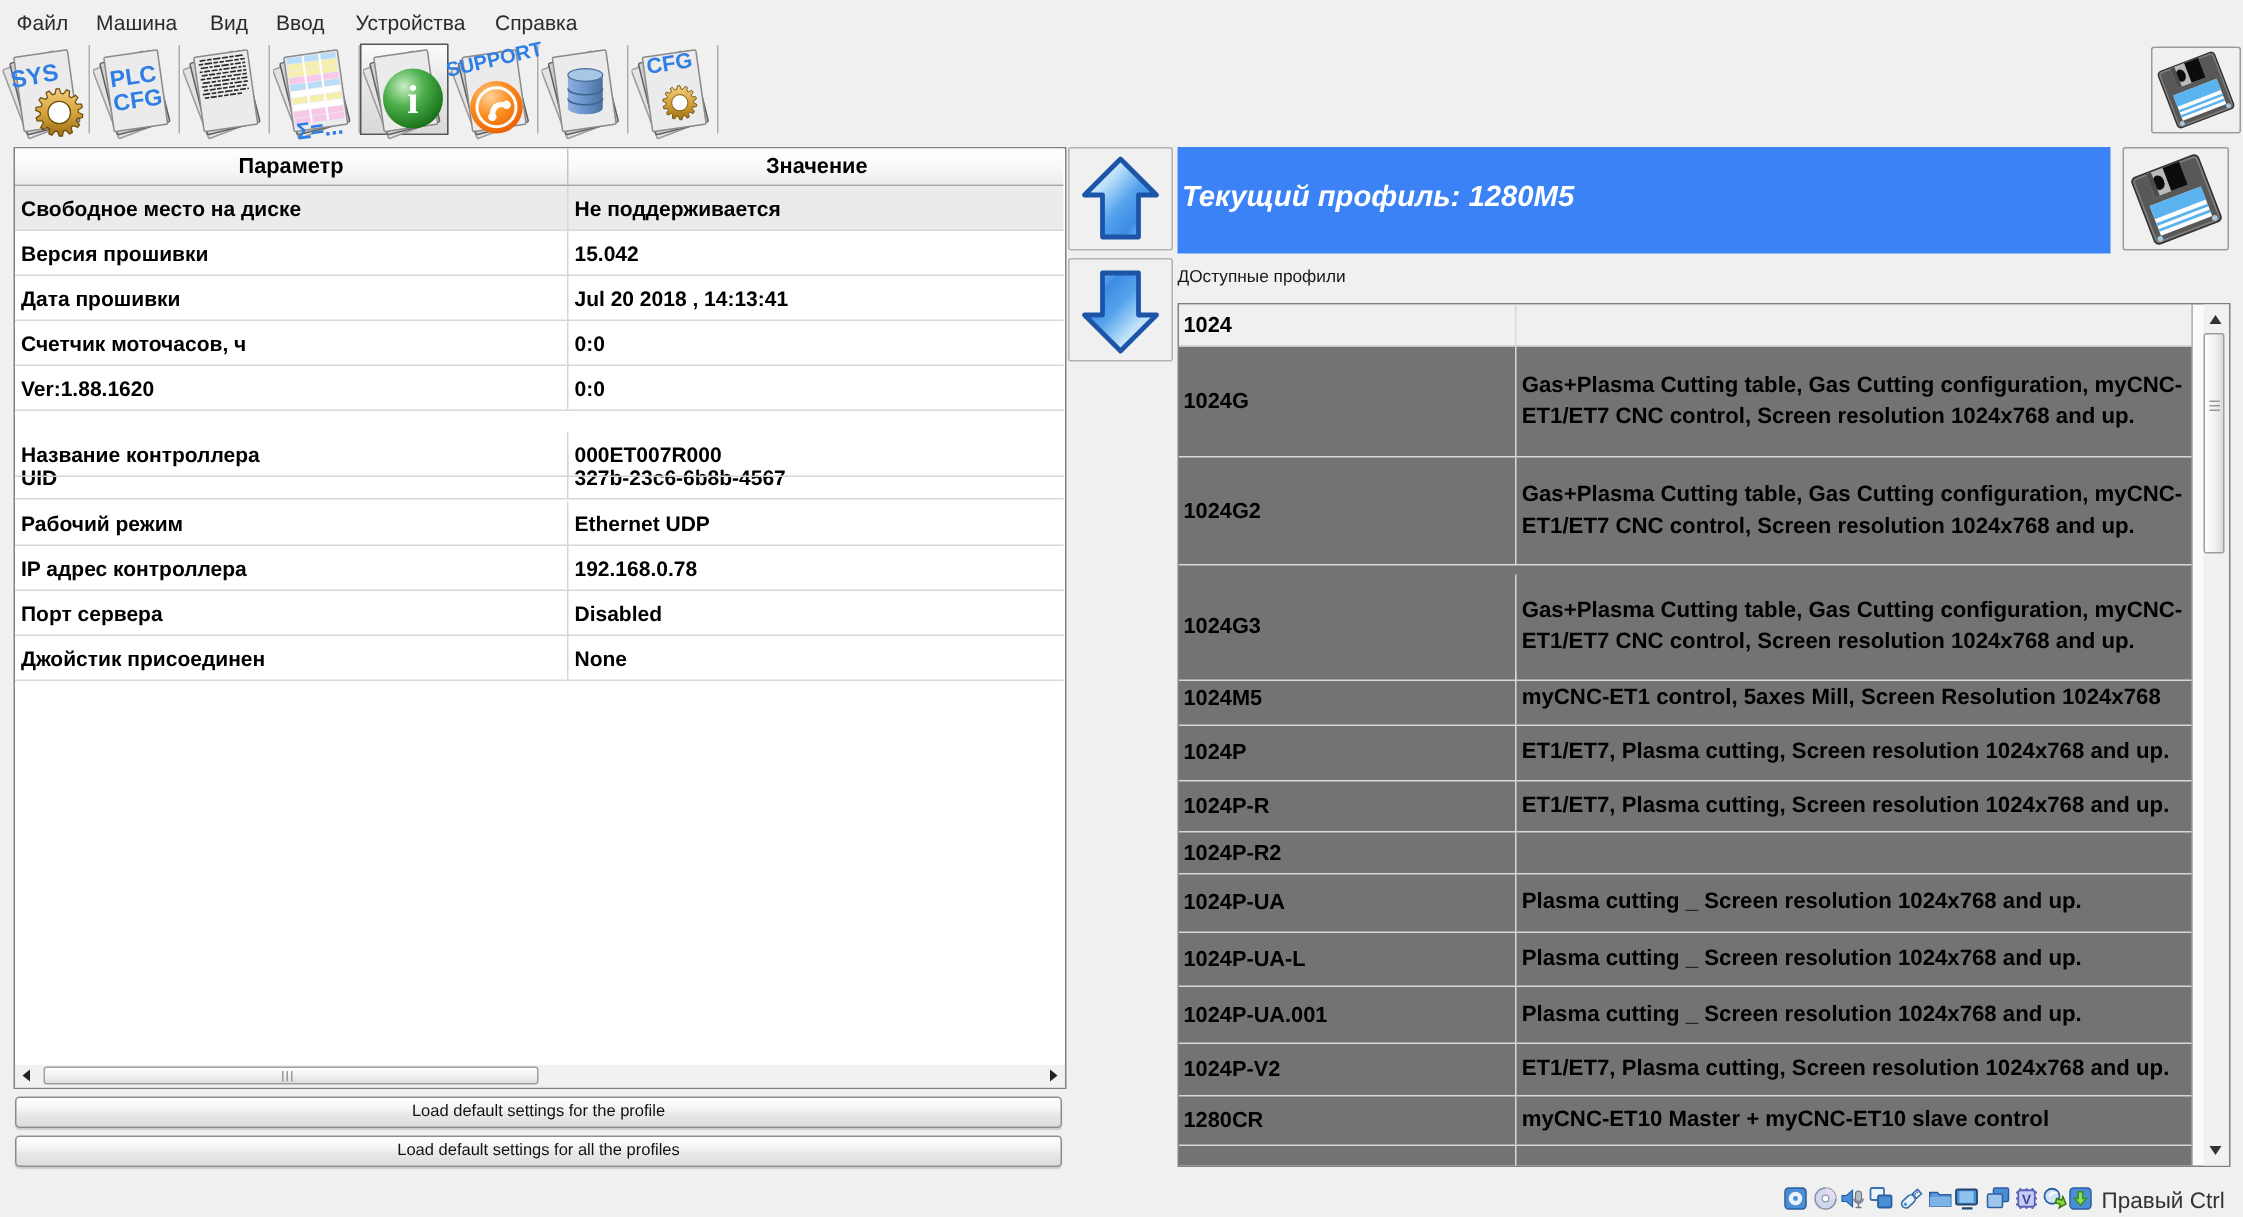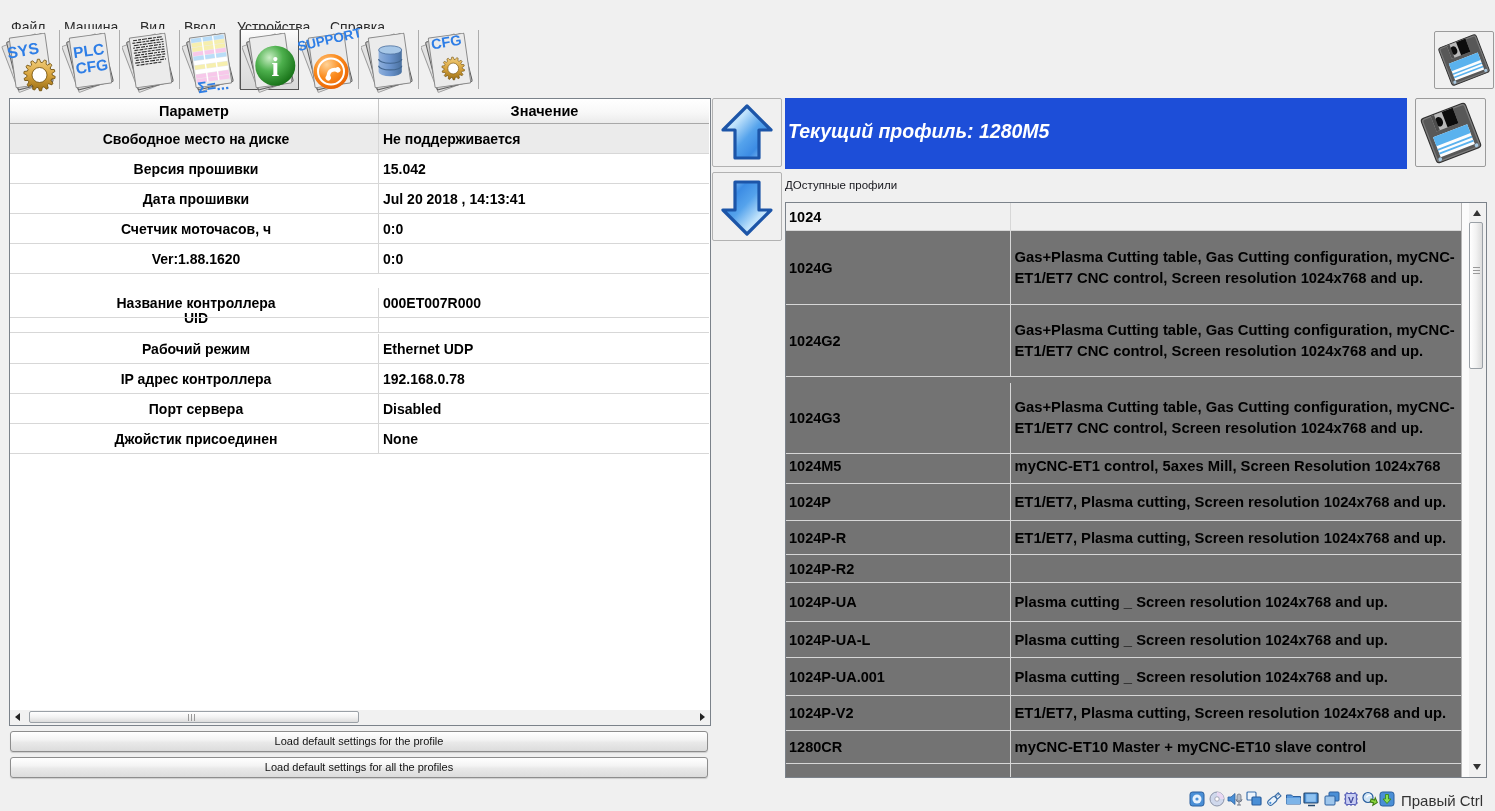--- a/index.html
+++ b/index.html
@@ -1,28 +1,28 @@
 <!DOCTYPE html>
 <html><head><meta charset="utf-8"><style>
 * { margin:0; padding:0; box-sizing:border-box; }
 html,body { width:1495px; height:811px; overflow:hidden; }
 body { background:#f0f0f0; font-family:"Liberation Sans",sans-serif; position:relative; }
 
-#menubar { position:absolute; left:0; top:12px; width:1368px; height:29px; background:#f0f0f0; }
+#menubar { position:absolute; left:0; top:0; width:1368px; height:29px; background:#f0f0f0; }
 #menubar span { position:absolute; top:7px; font-size:14px; color:#2b2b2b; }
 
 #toolbar { position:absolute; left:0; top:29px; width:1495px; height:61px; background:#f0f0f0; }
 .tbdiv { position:absolute; top:1px; width:1px; height:59px; background:#adadad; }
 .tbsel { position:absolute; left:240px; top:0px; width:59px; height:61px; border:1px solid #555; background:linear-gradient(180deg,#fcfcfc,#e8e8e8 40%,#d9d9d9); }
 .ticon { position:absolute; top:2px; }
 
 .frame { position:absolute; border:1px solid #7b828a; background:#fff; }
 
 .lrow { position:absolute; left:0; width:699px; height:30px; border-bottom:1px solid #d7d7d7; }
-.lrow .c1 { position:absolute; left:0; top:0; width:369px; height:100%; border-right:1px solid #d7d7d7;text-align:center; }
+.lrow .c1 { position:absolute; left:0; top:0; width:369px; height:100%; border-right:1px solid #d7d7d7; }
 .lrow div { font-weight:bold; font-size:14px; color:#000; padding:7px 0 0 4px; white-space:nowrap; overflow:hidden; }
 .lrow .c2 { position:absolute; left:370px; top:0; width:329px; height:100%; padding-left:3px !important; }
 
 .rrow { position:absolute; left:0; width:675px; border-bottom:1px solid #d7d7d7; }
 .rrow .n { position:absolute; left:0; top:0; width:225px; height:100%; border-right:1px solid #d7d7d7; font-weight:bold; font-size:14.5px; color:#000; }
 .rrow .n span { position:absolute; left:3px; top:50%; transform:translateY(-50%); white-space:nowrap; }
 .rrow .d { position:absolute; left:226px; top:0; width:449px; height:100%; font-weight:bold; font-size:14.8px; color:#000; }
 .rrow .d span { position:absolute; left:2.5px; top:50%; transform:translateY(-50%); white-space:nowrap; line-height:21px; display:block; }
 
 .pbtn { position:absolute; left:10px; width:698px; height:21px; border:1px solid #8d8d8d; border-radius:3px;
@@ -252,20 +252,21 @@
   <div class="lrow" style="top:115px;">
       <div class="c1">Счетчик моточасов, ч</div>
       <div class="c2">0:0</div>
     </div>
   <div class="lrow" style="top:145px;">
       <div class="c1">Ver:1.88.1620</div>
       <div class="c2">0:0</div>
     </div>
   <div class="lrow" style="top:175px;margin-top:29px;">
       <div class="c1">UID</div>
+      <div class="c2">327b-23c6-6b8b-4567</div>
     </div>
   <div class="lrow" style="top:189px;">
       <div class="c1">Название контроллера</div>
       <div class="c2">000ET007R000</div>
     </div>
   <div class="lrow" style="top:235px;">
       <div class="c1">Рабочий режим</div>
       <div class="c2">Ethernet UDP</div>
     </div>
   <div class="lrow" style="top:265px;">
@@ -300,21 +301,21 @@
   </svg>
 </div>
 <div class="abtn" style="top:172px;">
   <svg width="62" height="62" viewBox="0 0 62 62" style="position:absolute;left:3px;top:3px;">
     <g transform="rotate(180 31 31)">
       <path d="M31,4 L55,28 H43 V56 H19 V28 H7 Z" fill="url(#bluarr)" stroke="#1c55a8" stroke-width="3.2" stroke-linejoin="round"></path>
     </g>
   </svg>
 </div>
 
-<div style="position:absolute;left:785px;top:98px;width:622px;height:71px;background:#1d4ed8;">
+<div style="position:absolute;left:785px;top:98px;width:622px;height:71px;background:#3b82f6;">
   <span style="position:absolute;left:3px;top:22px;font-size:19.5px;font-weight:bold;font-style:italic;color:#fff;">Текущий профиль: 1280M5</span>
 </div>
 
 <div class="fbtn" style="left:1415px; top:98px; width:71px; height:69px;">
   <svg width="66" height="66" viewBox="0 0 56 56" style="position:absolute;left:2px;top:1px;">
       <use href="#floppy"></use>
     </svg>
 </div>
 
 <div style="position:absolute;left:785px;top:179px;font-size:11.5px;color:#16161c;">ДОступные профили</div>

